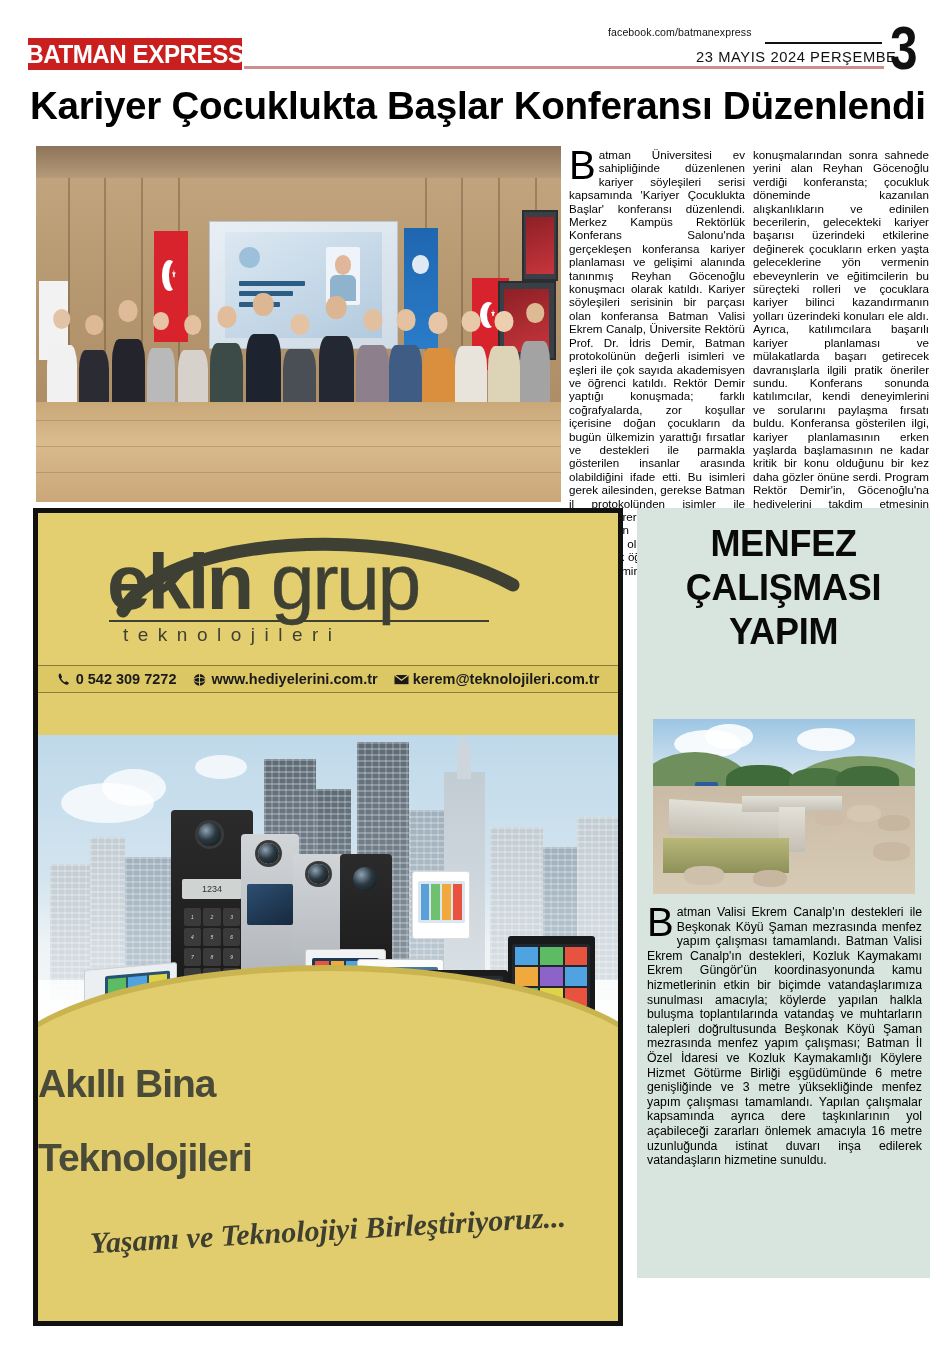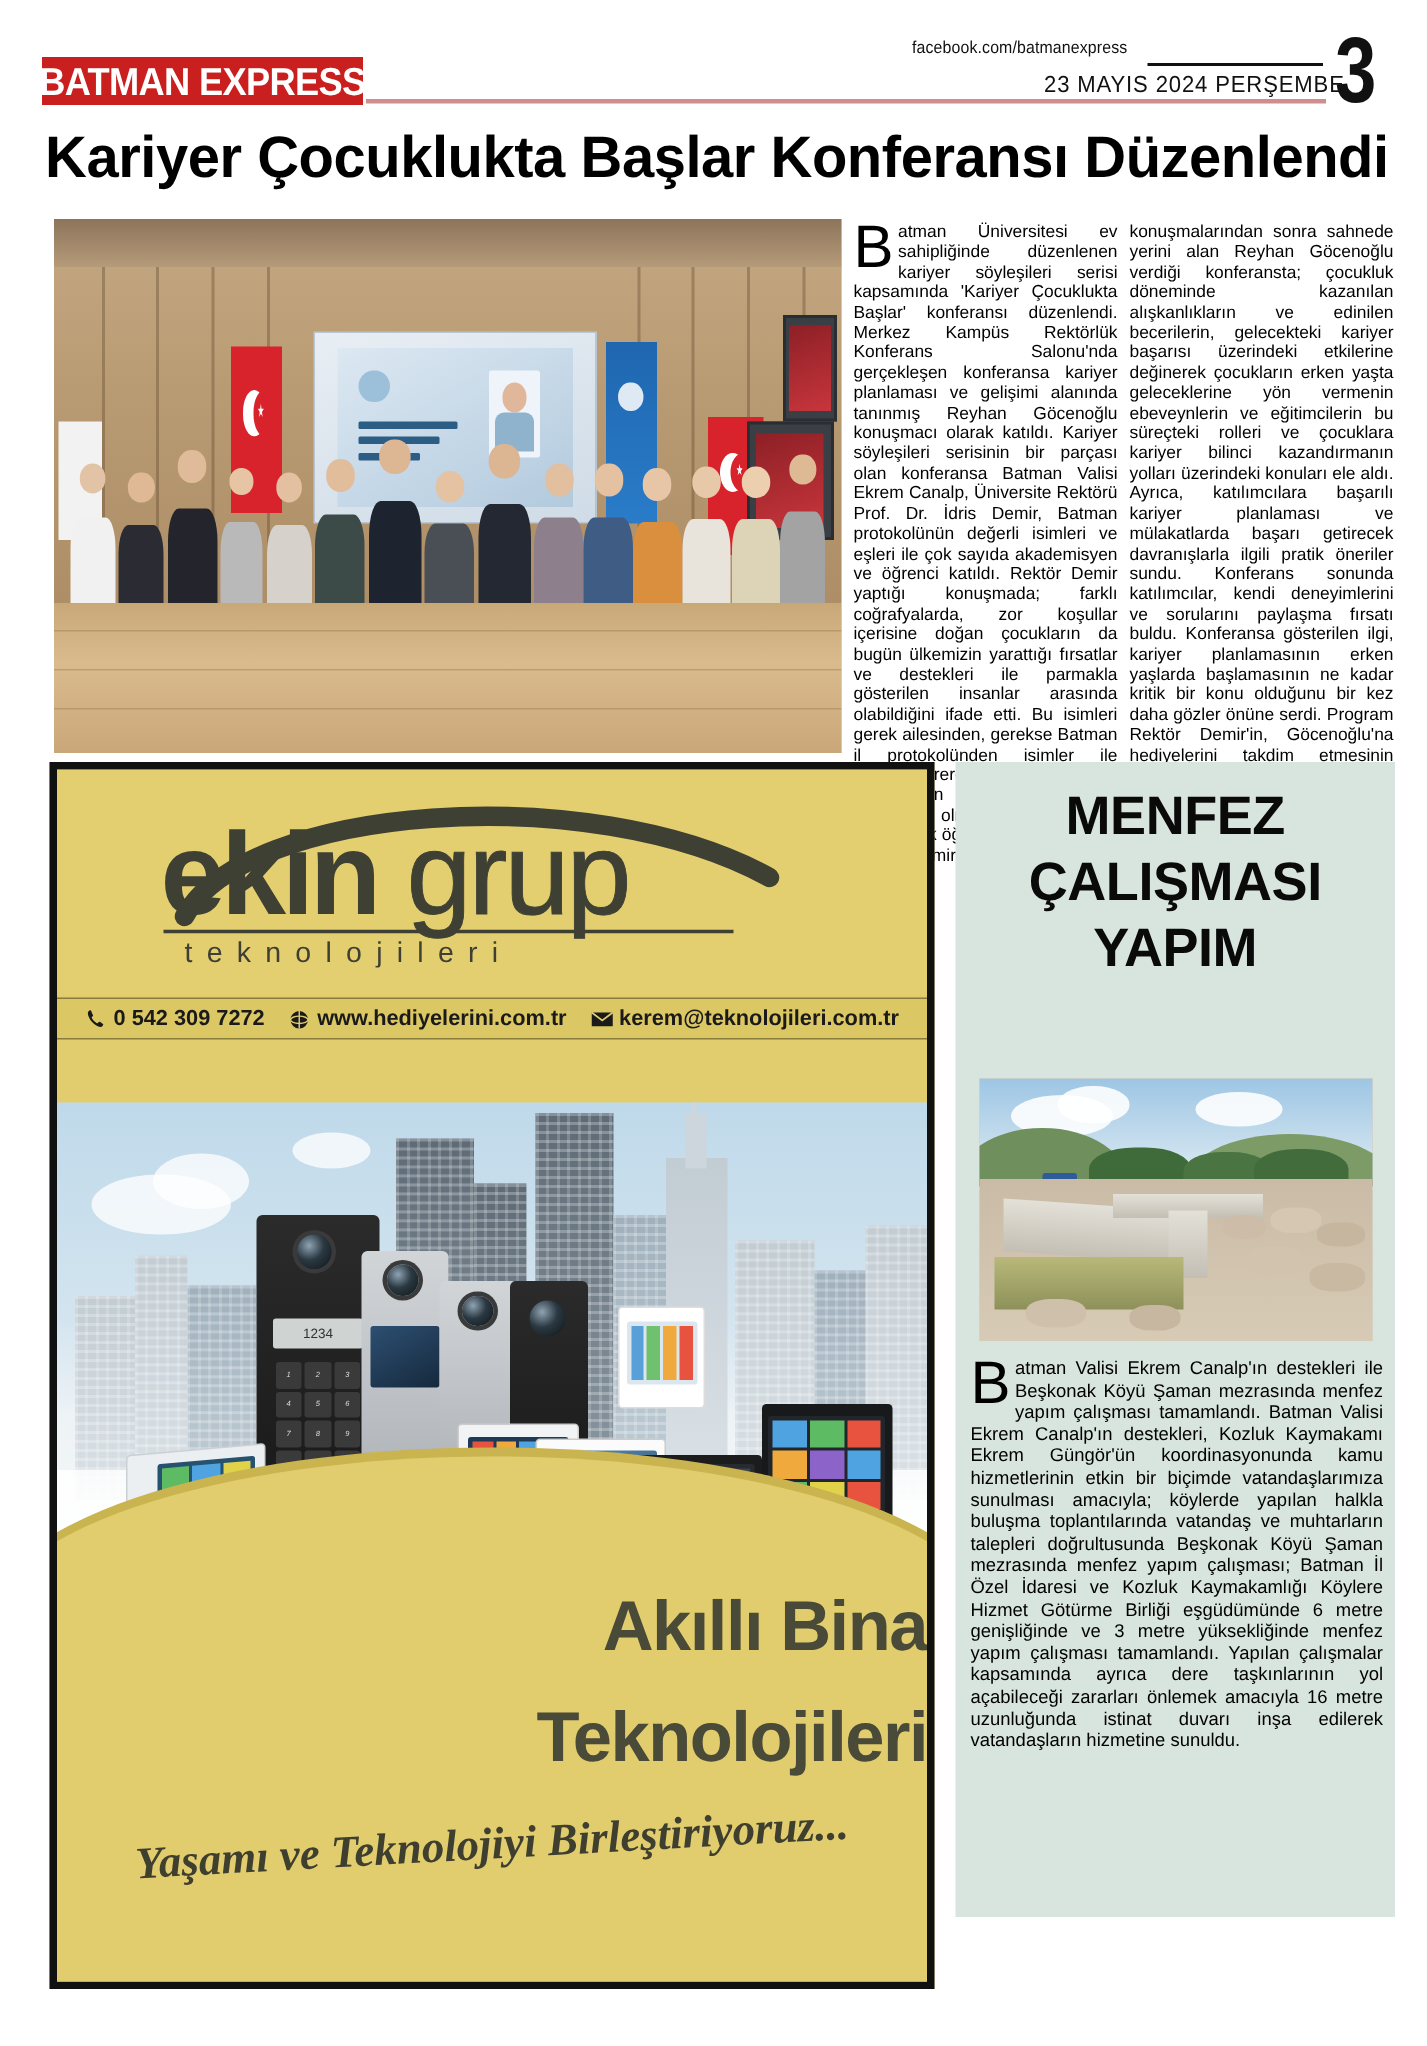--- a/index.html
+++ b/index.html
@@ -213,23 +213,23 @@
   .ad-curve {
     position:absolute; left:-8%; top:458px; width:116%; height:520px;
     background:#e2cd6e; border-radius:50% 50% 0 0 / 22% 22% 0 0;
   }
   .ad-curve-shadow {
     position:absolute; left:-8%; top:452px; width:116%; height:520px;
     background:#c9b44f; border-radius:50% 50% 0 0 / 22% 22% 0 0;
   }
   .ad-title {
     position:absolute; left:0; top:534px; width:100%;
-    text-align:right; color:#4a4a38;
+    text-align:left; color:#4a4a38;
     font-family:"Liberation Sans","Liberation Sans Narrow",sans-serif;
-    font-weight:700; font-size:47px; line-height:74px; letter-spacing:-1px;
+    font-weight:700; font-size:39px; line-height:74px; letter-spacing:-1px;
   }
   .ad-slogan {
     position:absolute; left:0; top:700px; width:100%;
     text-align:center; color:#3f3f30;
     font-family:"Liberation Serif", serif;
     font-style:italic; font-weight:700; font-size:30px;
     transform: rotate(-3.2deg);
   }
 
   

